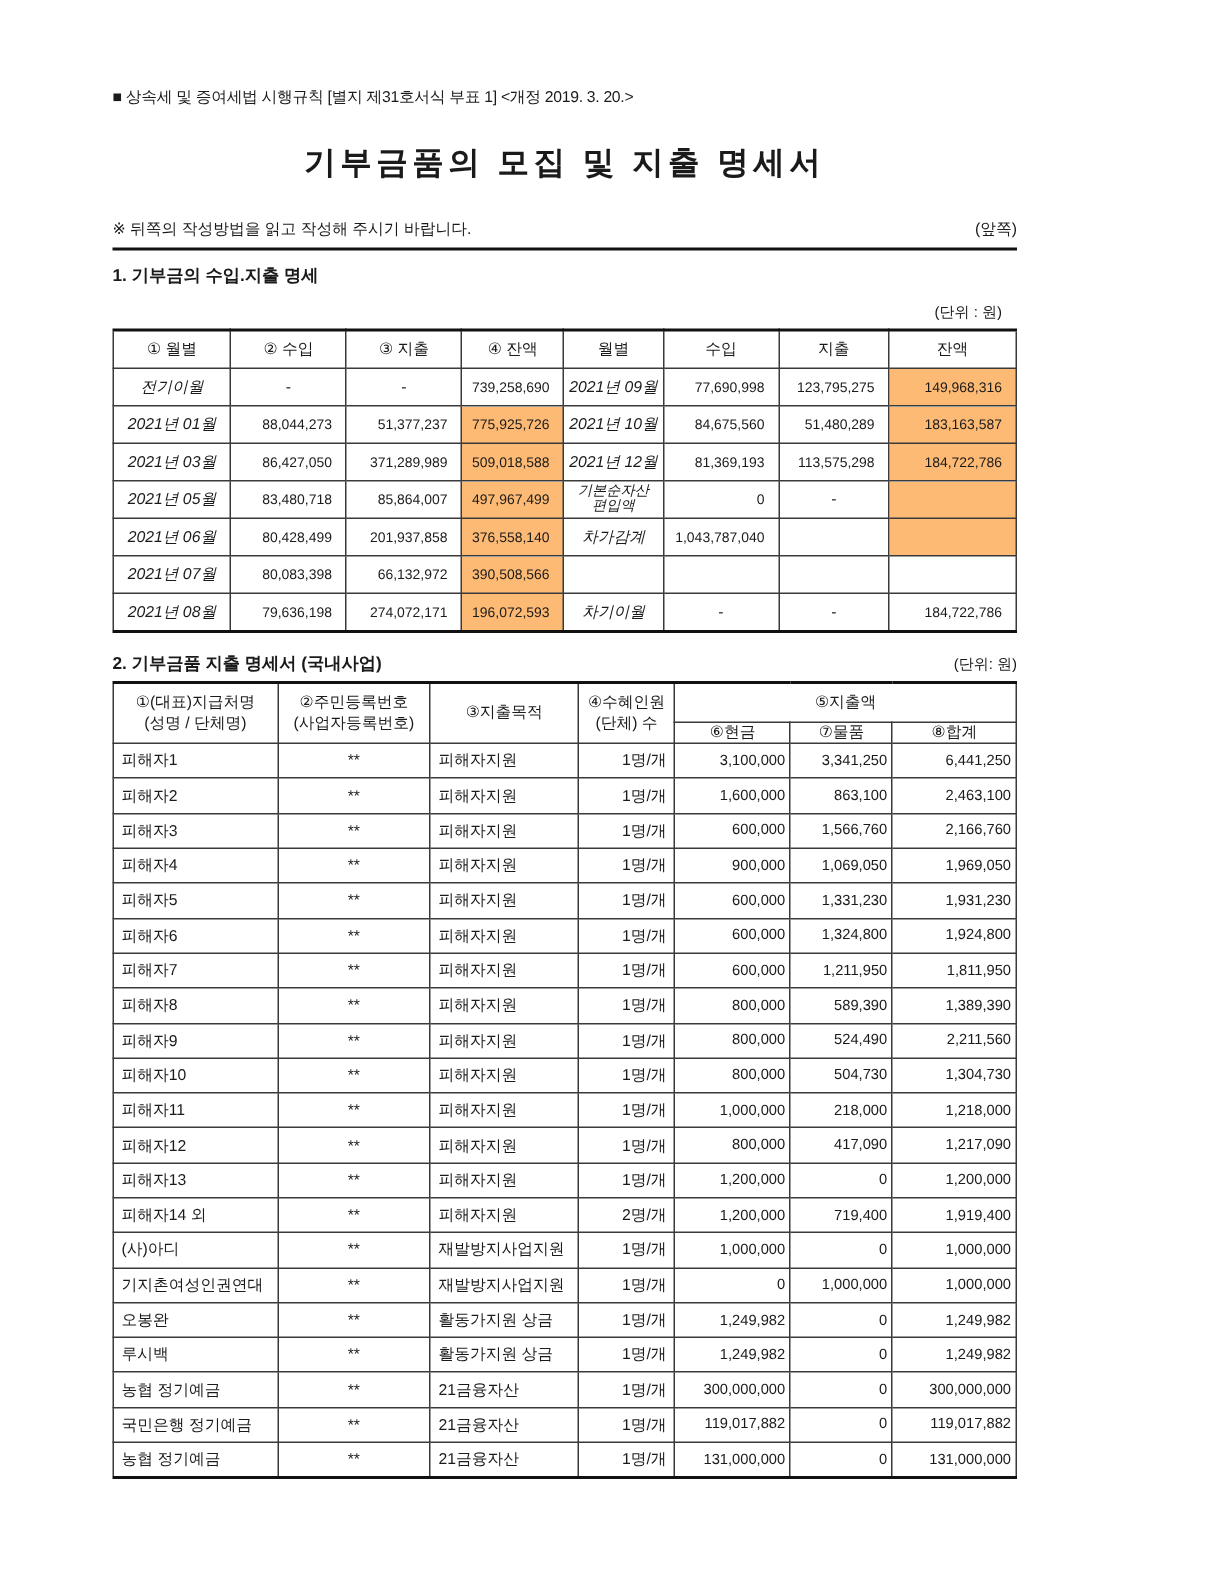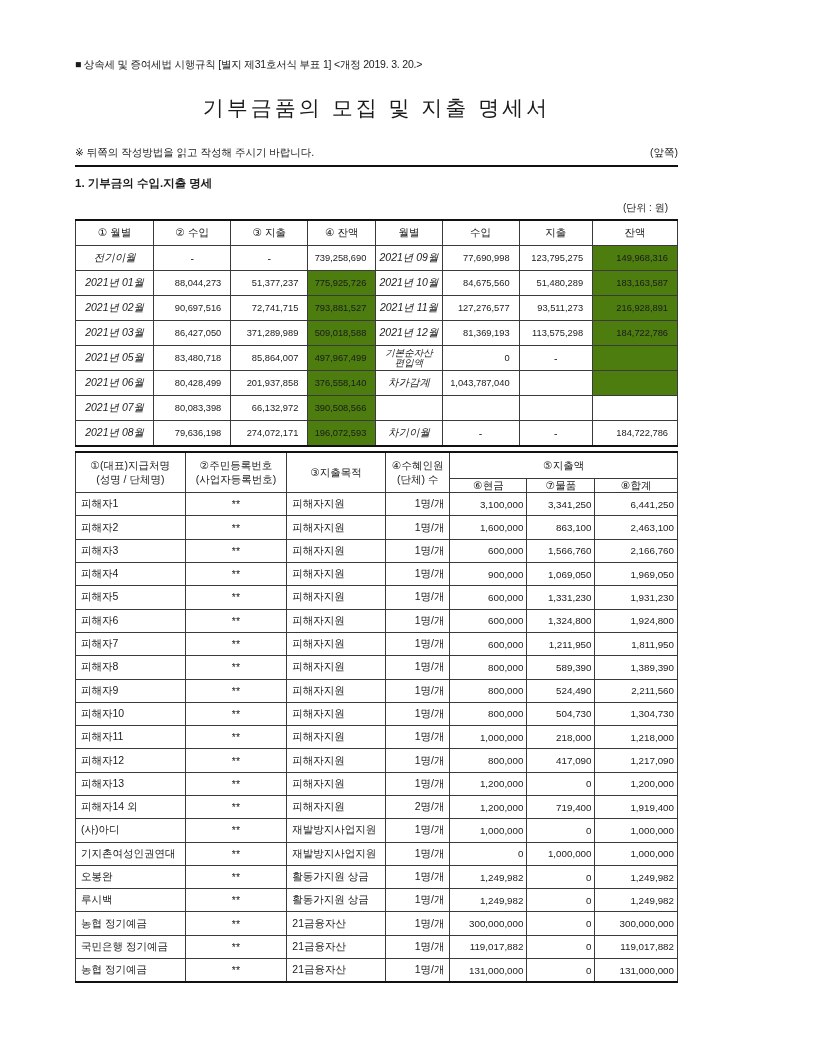--- a/index.html
+++ b/index.html
@@ -8,21 +8,21 @@
     font-family:"Liberation Sans","DejaVu Sans",sans-serif;
     color:#1a1a1a;
     position:relative;
     overflow:hidden;
   }
   .page{
     position:absolute;top:58px;left:75px;width:603px;
   }
   .form-ref{font-size:10.5px;letter-spacing:-0.2px;}
   .doc-title{
-    text-align:center;font-size:21px;font-weight:normal;
+    text-align:center;font-size:21px;font-weight:bold;
     letter-spacing:3px;margin-top:22px;
   }
   .note-row{
     display:flex;justify-content:space-between;align-items:flex-end;
     margin-top:24px;font-size:10.5px;
   }
   .thick-rule{border:none;border-top:2.5px solid #111;margin:5px 0 0 0;}
   .section-heading{font-size:11.5px;font-weight:bold;margin-top:9px;}
   .unit-line{text-align:right;font-size:10px;margin:10px 10px 3px 0;}
   .sec2-row{display:flex;justify-content:space-between;align-items:flex-end;margin-top:13px;}
@@ -34,21 +34,21 @@
     border:1px solid #3a3a3a;
     overflow:hidden;white-space:pre-line;
     padding:0 2px;
   }
   .t1 th{font-size:10.5px;font-weight:normal;height:24px;text-align:center;}
   .t1 td{height:24px;font-size:9.3px;}
   .t1 td.lbl{text-align:center;font-size:10.5px;font-style:italic;}
   .t1 td.num{text-align:right;padding-right:9px;}
   .t1 td.dash{text-align:center;font-size:10.5px;}
   .t1 td.small-lbl{font-size:9.5px;line-height:1.05;}
-  .shade{background:#4d7c0f;}
+  .shade{background:#fdba74;}
   .t2 th{font-size:10.5px;font-weight:normal;text-align:center;line-height:1.25;}
   .t2 thead tr.h1 th{height:25px;}
   .t2 td{height:22.3px;font-size:10.5px;}
   .t2 td.c-name,.t2 td.c-purpose{text-align:left;padding-left:5px;}
   .t2 td.c-reg{text-align:center;}
   .t2 td.c-cnt{text-align:right;padding-right:5px;}
   .t2 td.c-num{text-align:right;font-size:9.8px;padding-right:3px;}
 </style>
 </head>
 <body>
@@ -106,30 +106,20 @@
           <td class="lbl">2021년 01월</td>
           <td class="num">88,044,273</td>
           <td class="num">51,377,237</td>
           <td class="num shade">775,925,726</td>
           <td class="lbl">2021년 10월</td>
           <td class="num">84,675,560</td>
           <td class="num">51,480,289</td>
           <td class="num shade">183,163,587</td>
         </tr>
         <tr>
-          <td class="lbl">2021년 02월</td>
-          <td class="num">90,697,516</td>
-          <td class="num">72,741,715</td>
-          <td class="num shade">793,881,527</td>
-          <td class="lbl">2021년 11월</td>
-          <td class="num">127,276,577</td>
-          <td class="num">93,511,273</td>
-          <td class="num shade">216,928,891</td>
-        </tr>
-        <tr>
           <td class="lbl">2021년 03월</td>
           <td class="num">86,427,050</td>
           <td class="num">371,289,989</td>
           <td class="num shade">509,018,588</td>
           <td class="lbl">2021년 12월</td>
           <td class="num">81,369,193</td>
           <td class="num">113,575,298</td>
           <td class="num shade">184,722,786</td>
         </tr>
         <tr>
@@ -169,20 +159,24 @@
           <td class="num">274,072,171</td>
           <td class="num shade">196,072,593</td>
           <td class="lbl">차기이월</td>
           <td class="dash">-</td>
           <td class="dash">-</td>
           <td class="num">184,722,786</td>
         </tr>
       </tbody>
   </table>
 
+  <div class="sec2-row">
+    <span class="section-heading" style="margin-top:0">2. 기부금품 지출 명세서 (국내사업)</span>
+    <span class="unit2">(단위: 원)</span>
+  </div>
 
   <table class="t2">
     <colgroup>
       <col style="width:18.2%">
         <col style="width:16.9%">
         <col style="width:16.4%">
         <col style="width:10.7%">
       <col style="width:12.8%">
         <col style="width:11.3%">
         <col style="width:13.7%">

